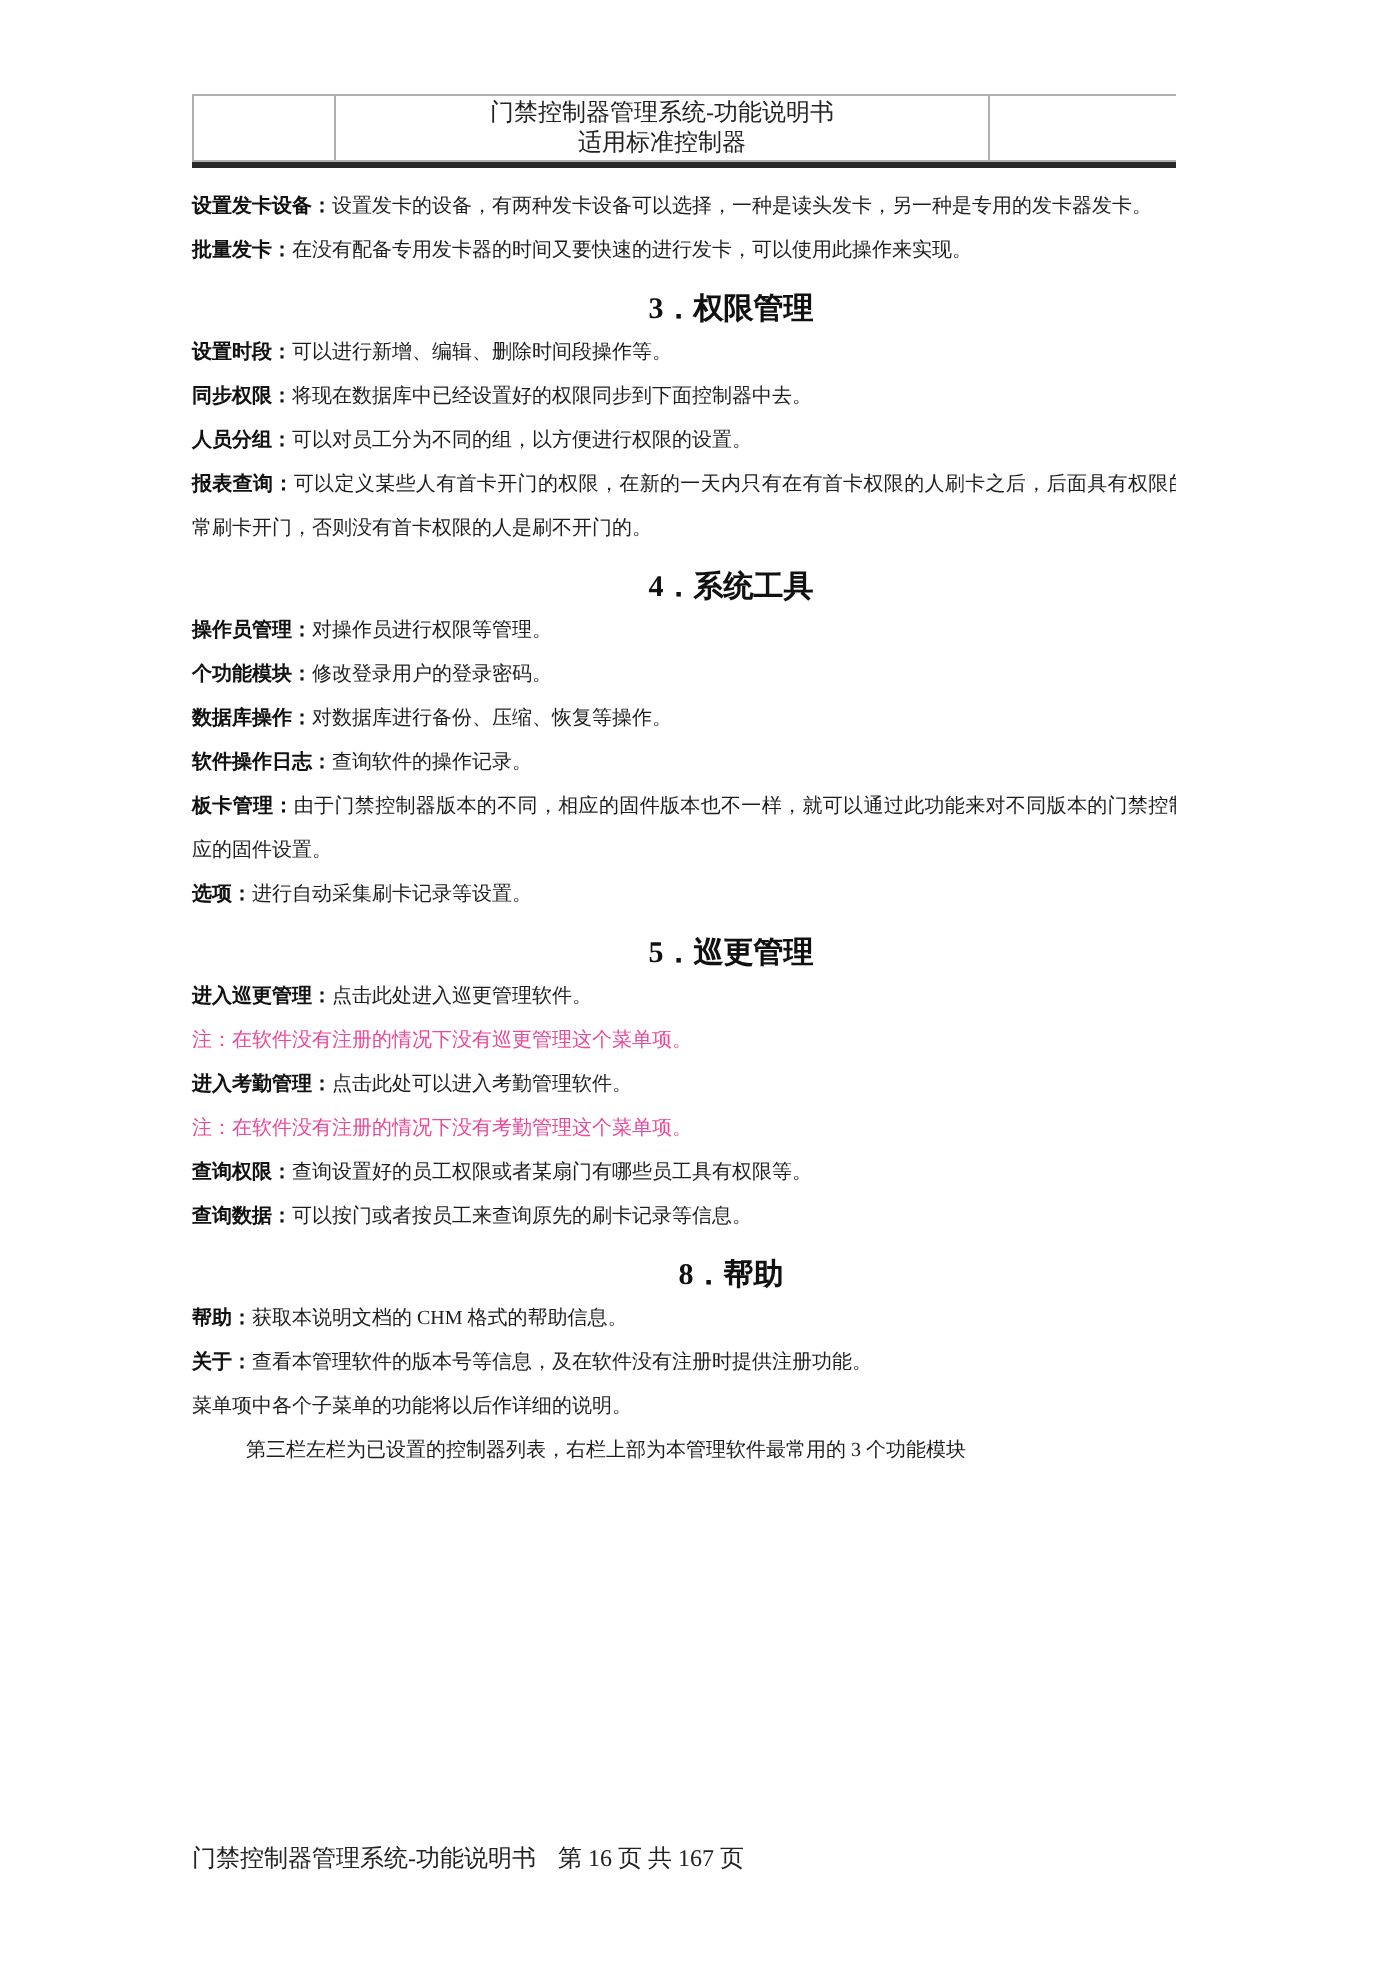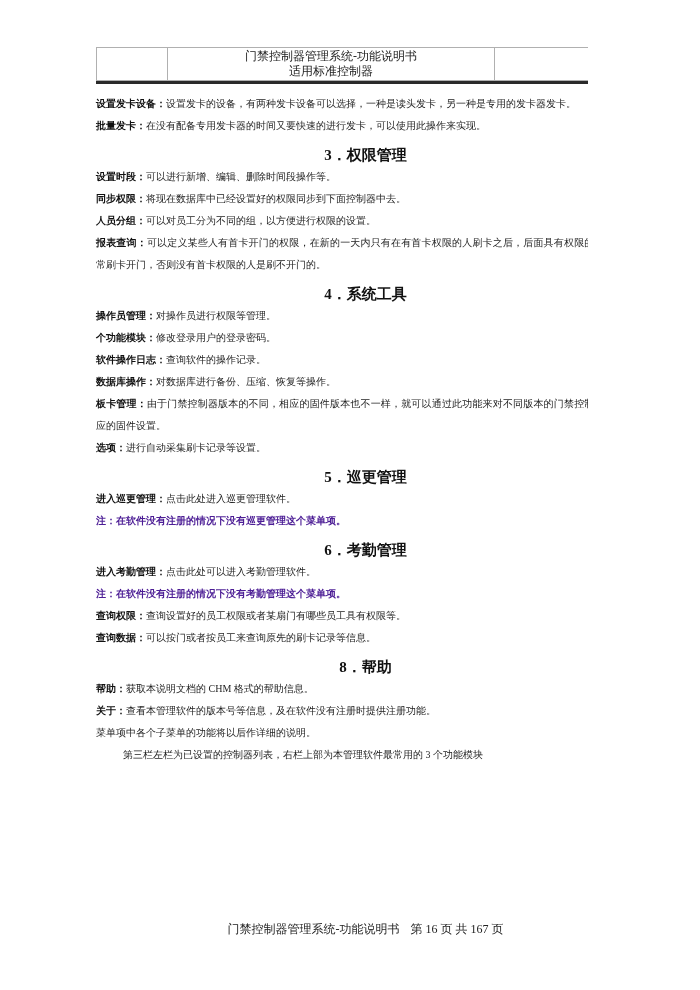--- a/index.html
+++ b/index.html
@@ -61,31 +61,31 @@
   .para .label { font-weight: bold; color: #111; }
   .heading {
     margin: 7px 0 0 0;
     font-size: 15px;
     line-height: 22px;
     font-weight: bold;
     color: #111;
     text-align: center;
   }
   .note {
-    color: #4c1d95;
-    font-weight: bold;
+    color: #ec4899;
+    font-weight: normal;
   }
   .indent { text-indent: 27px; }
   
   .footer {
     position: absolute;
     left: 96px;
     top: 921px;
     width: 539px;
-    text-align: center;
+    text-align: left;
     font-size: 12px;
     line-height: 16px;
     color: #222;
     white-space: nowrap;
   }
   .footer .page-num { margin-left: 11px; }
 </style>
 </head>
 <body>
 
@@ -110,28 +110,27 @@
       <p class="para"><span class="label">设置发卡设备：</span>设置发卡的设备，有两种发卡设备可以选择，一种是读头发卡，另一种是专用的发卡器发卡。</p>
       <p class="para"><span class="label">批量发卡：</span>在没有配备专用发卡器的时间又要快速的进行发卡，可以使用此操作来实现。</p>
       <p class="heading">3．权限管理</p>
       <p class="para"><span class="label">设置时段：</span>可以进行新增、编辑、删除时间段操作等。</p>
       <p class="para"><span class="label">同步权限：</span>将现在数据库中已经设置好的权限同步到下面控制器中去。</p>
       <p class="para"><span class="label">人员分组：</span>可以对员工分为不同的组，以方便进行权限的设置。</p>
       <p class="para"><span class="label">报表查询：</span>可以定义某些人有首卡开门的权限，在新的一天内只有在有首卡权限的人刷卡之后，后面具有权限的人才能正常刷卡开门，否则没有首卡权限的人是刷不开门的。</p>
       <p class="heading">4．系统工具</p>
       <p class="para"><span class="label">操作员管理：</span>对操作员进行权限等管理。</p>
       <p class="para"><span class="label">个功能模块：</span>修改登录用户的登录密码。</p>
+      <p class="para"><span class="label">数据库操作：</span>对数据库进行备份、压缩、恢复等操作。</p>
       <p class="para"><span class="label">软件操作日志：</span>查询软件的操作记录。</p>
-      <p class="para"><span class="label">数据库操作：</span>对数据库进行备份、压缩、恢复等操作。</p>
       <p class="para"><span class="label">板卡管理：</span>由于门禁控制器版本的不同，相应的固件版本也不一样，就可以通过此功能来对不同版本的门禁控制器进行相应的固件设置。</p>
       <p class="para"><span class="label">选项：</span>进行自动采集刷卡记录等设置。</p>
       <p class="heading">5．巡更管理</p>
       <p class="para"><span class="label">进入巡更管理：</span>点击此处进入巡更管理软件。</p>
       <p class="para note">注：在软件没有注册的情况下没有巡更管理这个菜单项。</p>
-      <p class="heading">6．考勤管理</p>
       <p class="para"><span class="label">进入考勤管理：</span>点击此处可以进入考勤管理软件。</p>
       <p class="para note">注：在软件没有注册的情况下没有考勤管理这个菜单项。</p>
       <p class="para"><span class="label">查询权限：</span>查询设置好的员工权限或者某扇门有哪些员工具有权限等。</p>
       <p class="para"><span class="label">查询数据：</span>可以按门或者按员工来查询原先的刷卡记录等信息。</p>
       <p class="heading">8．帮助</p>
       <p class="para"><span class="label">帮助：</span>获取本说明文档的 CHM 格式的帮助信息。</p>
       <p class="para"><span class="label">关于：</span>查看本管理软件的版本号等信息，及在软件没有注册时提供注册功能。</p>
       <p class="para">菜单项中各个子菜单的功能将以后作详细的说明。</p>
       <p class="para indent">第三栏左栏为已设置的控制器列表，右栏上部为本管理软件最常用的 3 个功能模块</p>
     </div>

